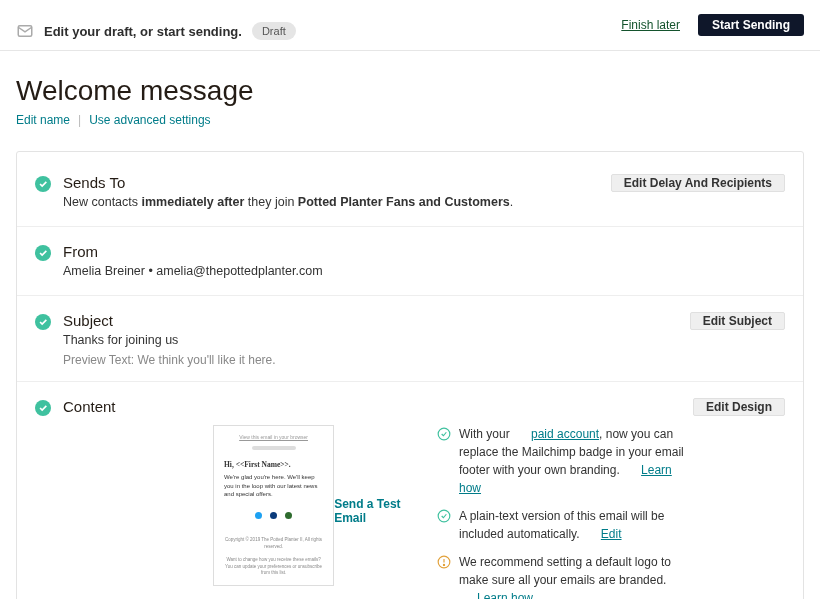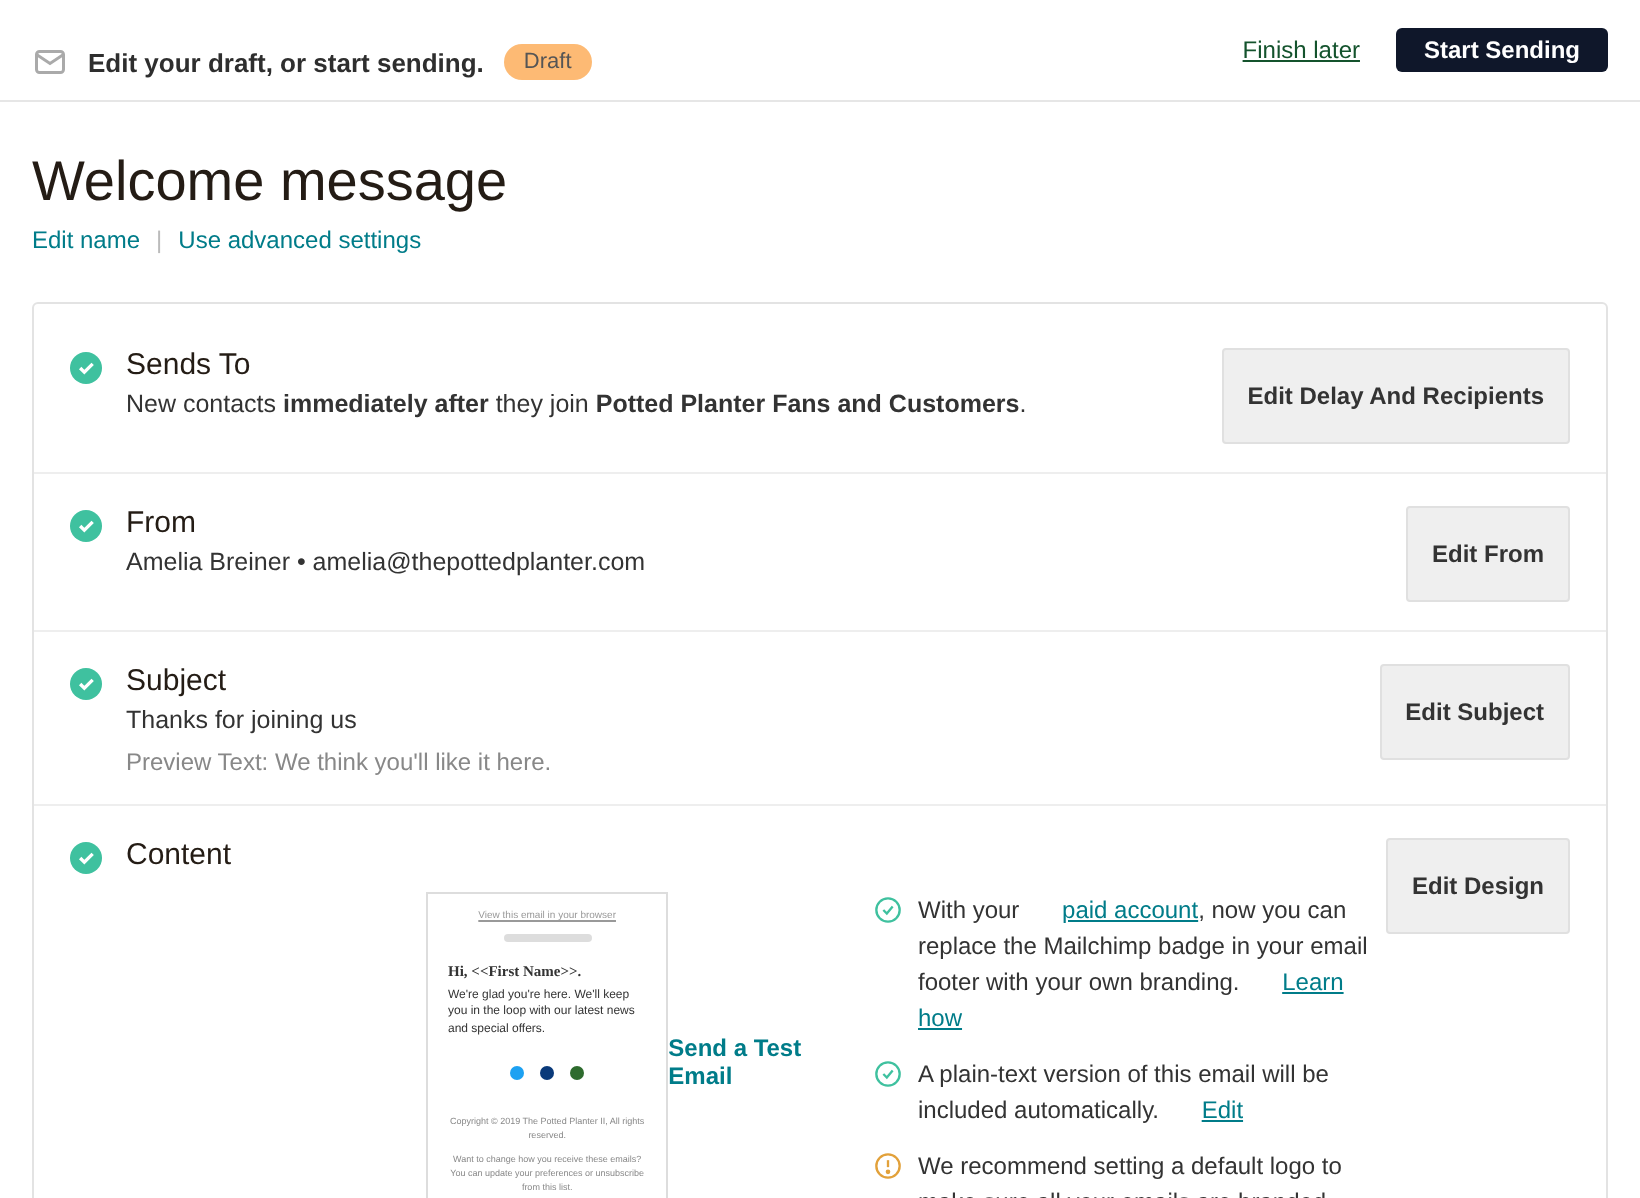--- a/index.html
+++ b/index.html
@@ -25,21 +25,21 @@
   .mail-icon {
     width: 18px; height: 18px;
     color: #aaa;
   }
   .draft-title {
     font-size: 13px;
     font-weight: 600;
     color: #2e2e2e;
   }
   .draft-badge {
-    background: #fdba74;
+    background: #e5e5e5;
     border-radius: 12px;
     padding: 3px 10px;
     font-size: 11px;
     color: #555;
   }
   .topbar-right {
     display: flex;
     align-items: center;
     gap: 18px;
   }
@@ -125,21 +125,21 @@
     color: #888;
     font-size: 12px;
     margin-top: 4px;
   }
   .edit-btn {
     background: #efefef;
     border: 1px solid #e0e0e0;
     color: #333;
     font-size: 12px;
     font-weight: 600;
-    padding: 16px 12px;
+    padding: 1px 12px;
     border-radius: 2px;
     cursor: pointer;
     align-self: flex-start;
   }
   .content-section .section-body {
     display: block;
   }
   .content-row {
     display: flex;
     gap: 24px;
@@ -242,21 +242,20 @@
     <div class="section">
       <span class="check">
         <svg viewBox="0 0 24 24" fill="none" stroke="currentColor" stroke-width="4">
             <path d="M5 12l5 5L20 7"></path>
           </svg>
       </span>
       <div class="section-body">
         <div class="section-title">From</div>
         <div class="section-text">Amelia Breiner • amelia@thepottedplanter.com</div>
       </div>
-      <button class="edit-btn">Edit From</button>
     </div>
 
     <div class="section">
       <span class="check">
         <svg viewBox="0 0 24 24" fill="none" stroke="currentColor" stroke-width="4">
             <path d="M5 12l5 5L20 7"></path>
           </svg>
       </span>
       <div class="section-body">
         <div class="section-title">Subject</div>

